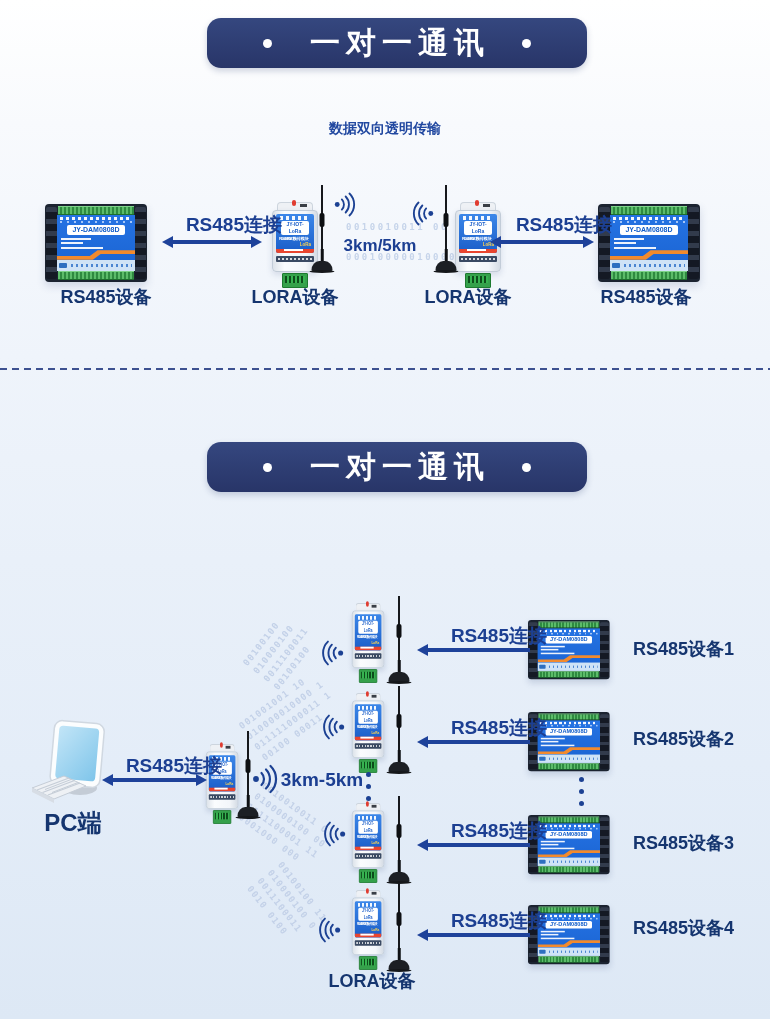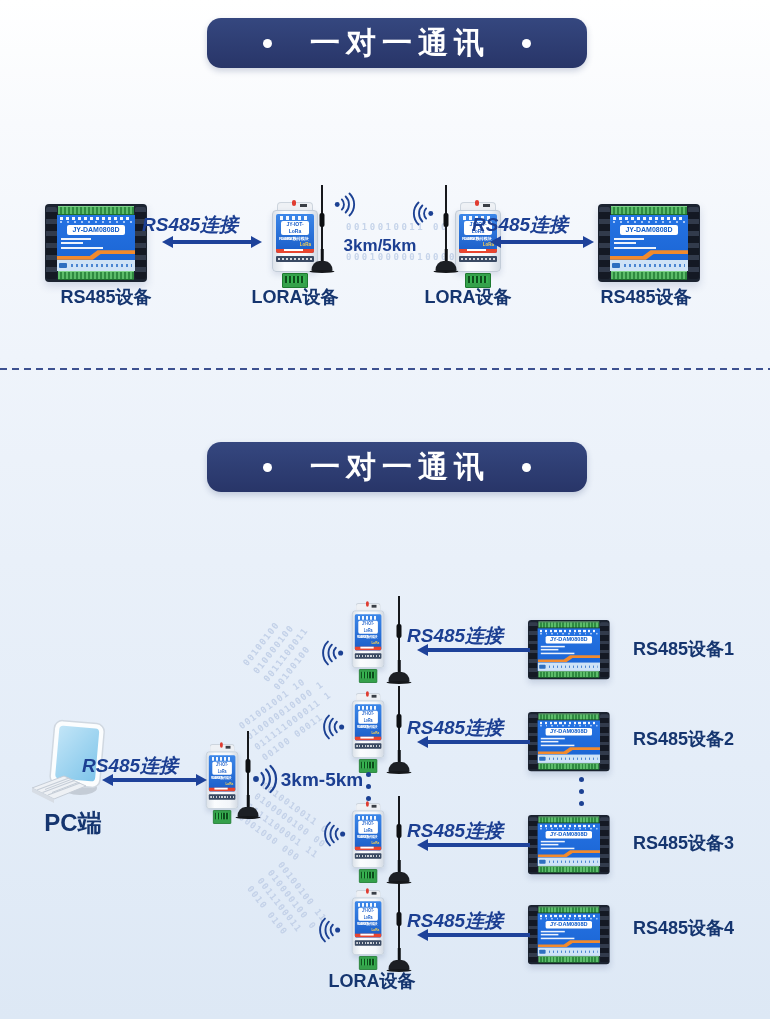--- a/index.html
+++ b/index.html
@@ -6,21 +6,21 @@
   #stage{position:relative;width:770px;height:1019px;overflow:hidden;
     background:linear-gradient(180deg,#ffffff 0%,#f8fafd 12%,#eff4fb 35%,#e9f0f9 55%,#e4edf8 75%,#dde8f5 100%);
     font-family:"Liberation Sans",sans-serif;}
   i{display:block;}
   .banner{position:absolute;left:195px;width:380px;height:50px;border-radius:14px;z-index:3;box-shadow:0 3px 6px rgba(40,60,110,.22);
     background:linear-gradient(180deg,#35477f,#283568);display:flex;align-items:center;justify-content:center;gap:32px;margin-left:12px;}
   .banner .bdot{width:9px;height:9px;border-radius:50%;background:#fff;}
   .banner .btext{color:#fff;font-size:30px;font-weight:700;letter-spacing:6px;text-indent:6px;}
   .desc{position:absolute;left:0;width:770px;text-align:center;font-weight:700;font-size:14px;color:#2148a0;z-index:3;}
   .lbl{position:absolute;font-weight:700;font-size:18px;color:#15356f;text-align:center;width:140px;z-index:5;line-height:1.1;}
-  .link{position:absolute;font-weight:700;font-size:19px;color:#1c3f92;text-align:left;width:140px;z-index:5;line-height:1.05;font-style:italic;}
+  .link{position:absolute;font-weight:700;font-size:19px;color:#1c3f92;text-align:right;width:140px;z-index:5;line-height:1.05;}
   .dist{position:absolute;font-weight:700;font-size:17px;color:#1c3f92;text-align:center;width:140px;z-index:5;}
   .arr{position:absolute;height:4px;background:#1e429a;z-index:4;}
   .arr:before{content:"";position:absolute;top:50%;transform:translateY(-50%);border:6px solid transparent;border-left:0;border-right:11px solid #1e429a;left:-11px;}
   .arr.d2:after{content:"";position:absolute;top:50%;transform:translateY(-50%);border:6px solid transparent;border-right:0;border-left:11px solid #1e429a;right:-11px;}
   .divider{position:absolute;left:0;width:770px;top:368px;height:2px;background:repeating-linear-gradient(90deg,#3d5190 0 7px,transparent 7px 12px);}
   .bin{position:absolute;font-family:"DejaVu Sans Mono",monospace;font-weight:700;font-size:9px;letter-spacing:2.5px;color:#c6d4ea;white-space:pre;z-index:1;}
   .bstream{position:absolute;font-family:"DejaVu Sans Mono",monospace;font-weight:700;font-size:9px;line-height:13px;letter-spacing:1.2px;color:#c3d1e8;white-space:pre;z-index:1;}
   .vdots{position:absolute;z-index:3;}
   .vdots i{width:5px;height:5px;border-radius:50%;background:#1c4193;margin-bottom:7px;}
   .stamp{position:absolute;transform-origin:0 0;z-index:2;}
@@ -74,20 +74,21 @@
 </head>
 <body>
 
 <div id="stage">
 
   <div class="banner" style="top:18px">
     <i class="bdot"></i>
     <span class="btext">一对一通讯</span>
     <i class="bdot"></i>
   </div>
+  <div class="desc" style="top:120px">数据双向透明传输</div>
 
   <div class="bin" style="left:346px;top:222px">0010010011 00</div>
   <div class="bin" style="left:346px;top:252px">00010000010000</div>
 
   <div class="link" style="left:142px;top:215px">RS485连接</div>
   <div class="arr d2" style="left:173px;top:240px;width:78px"></div>
   <div class="link" style="left:472px;top:215px">RS485连接</div>
   <div class="arr d2" style="left:501px;top:240px;width:82px"></div>
   <div class="dist" style="left:310px;top:236px">3km/5km</div>
 

